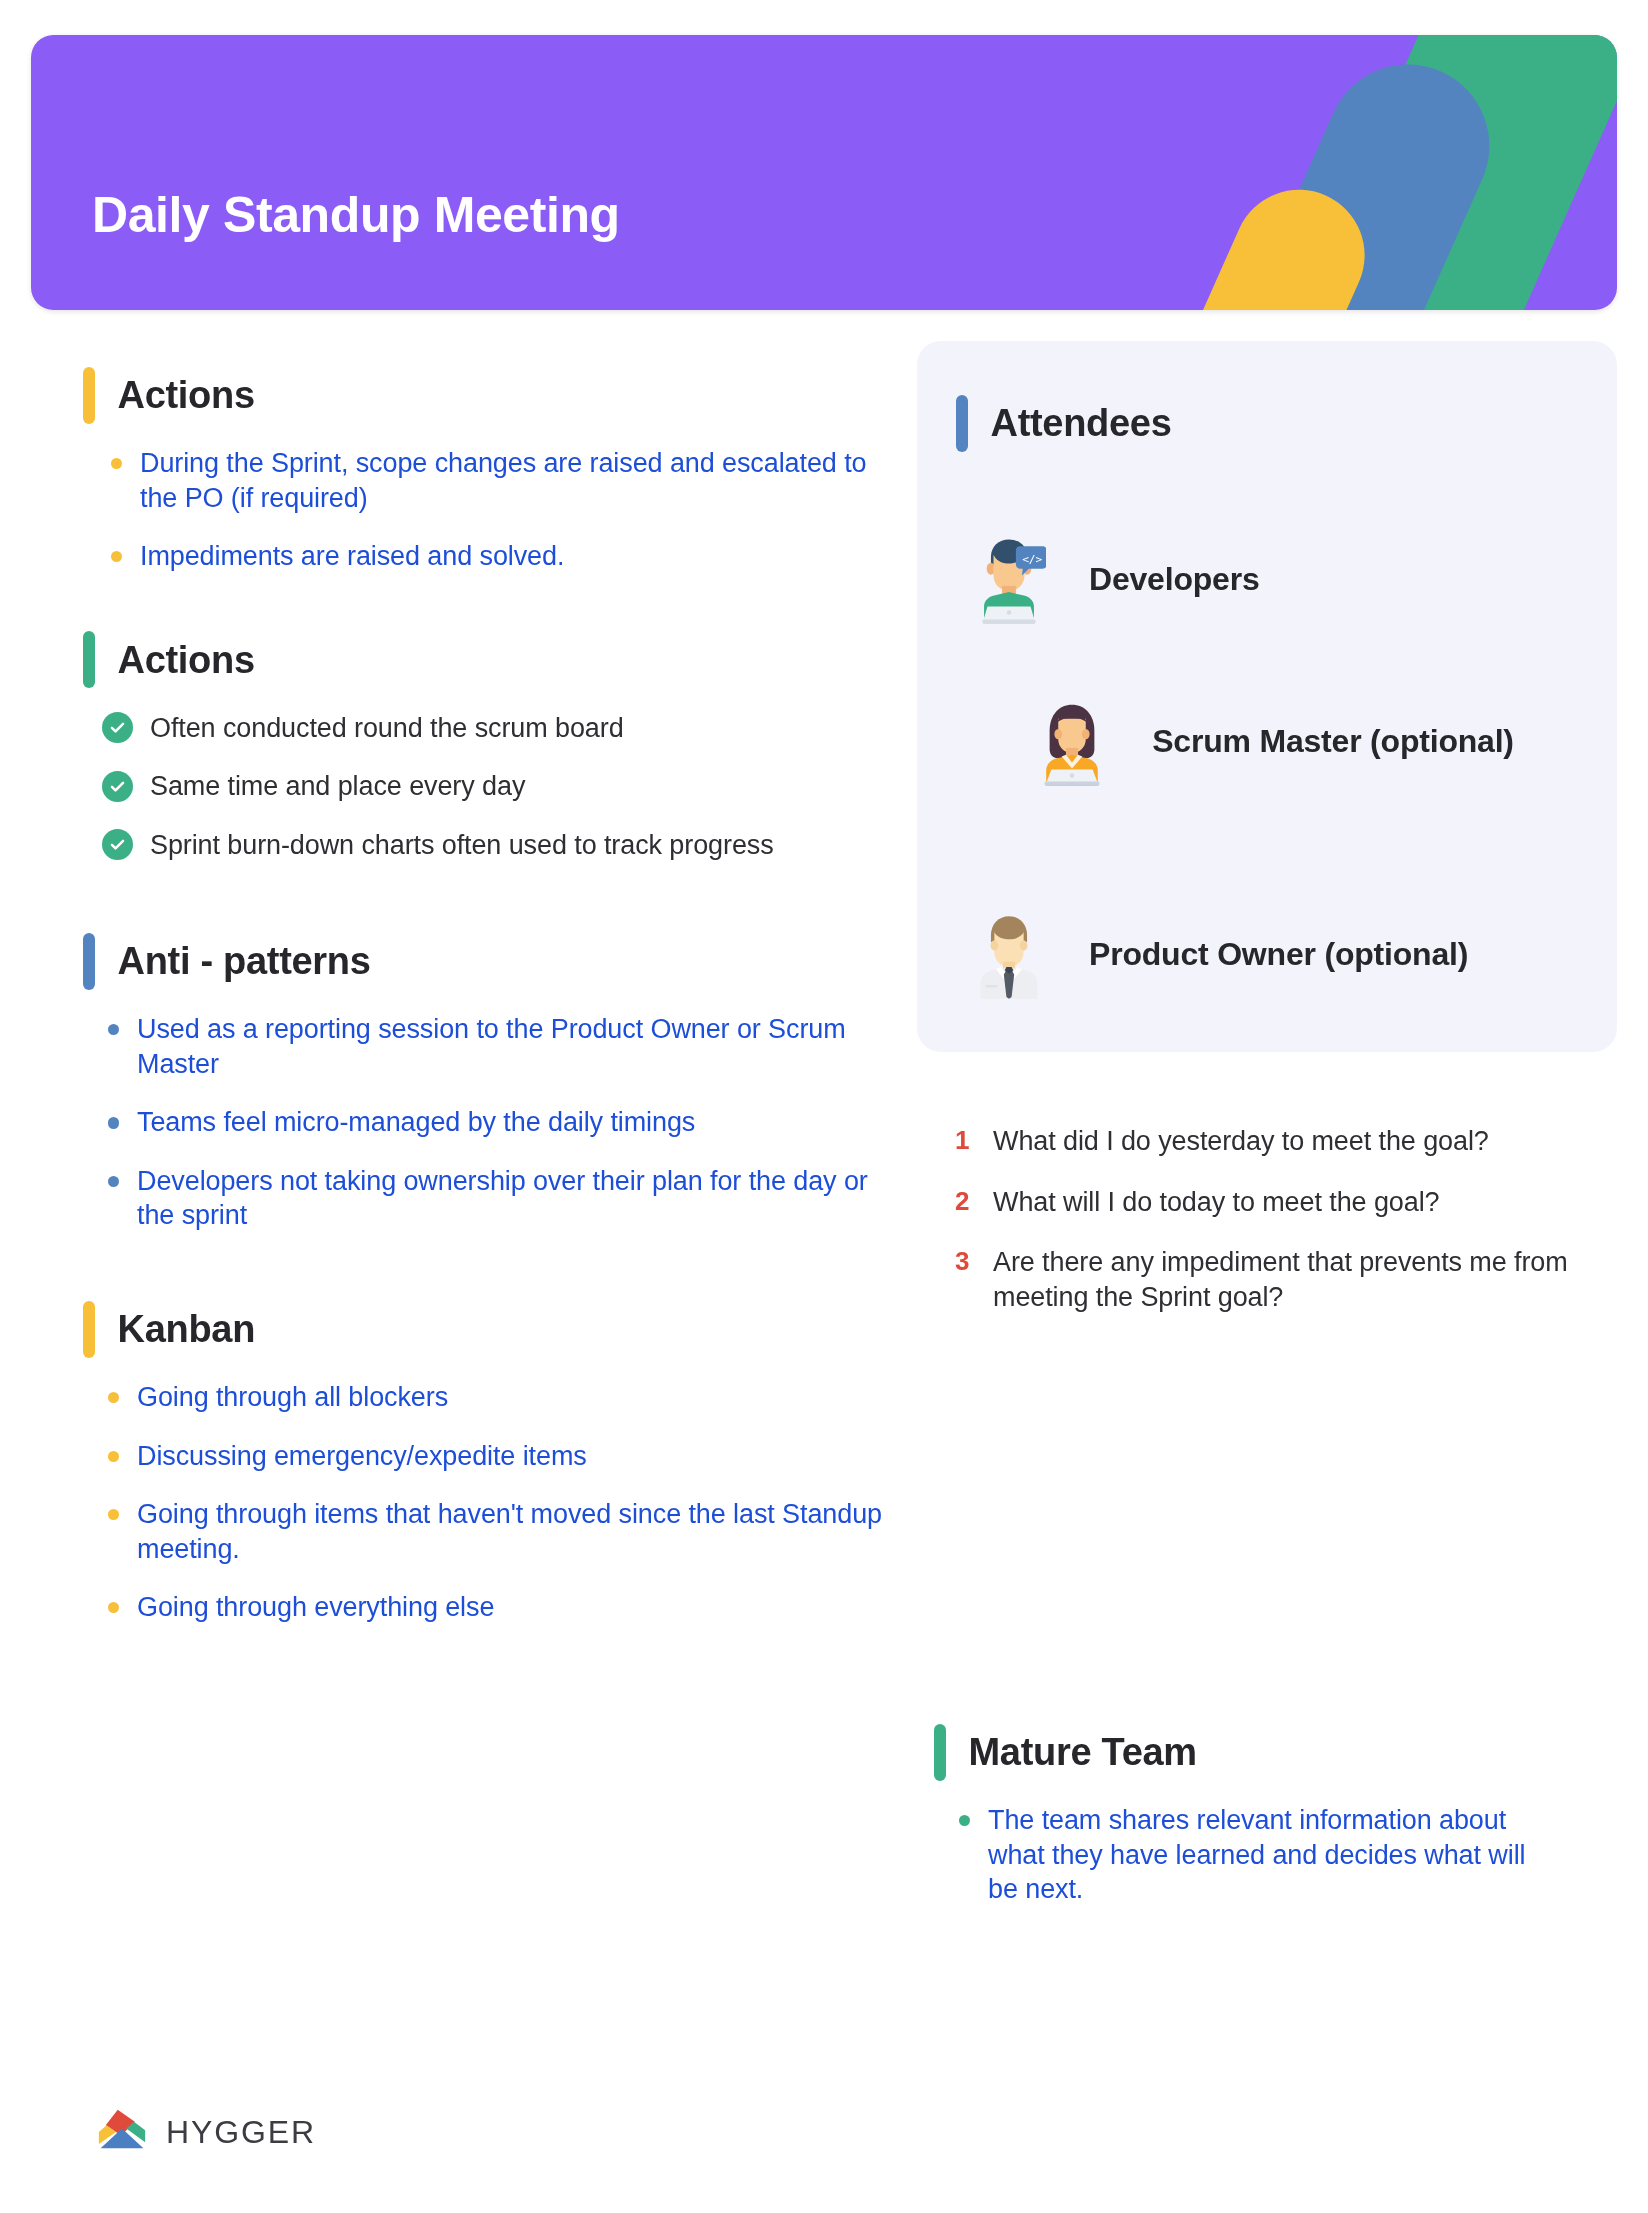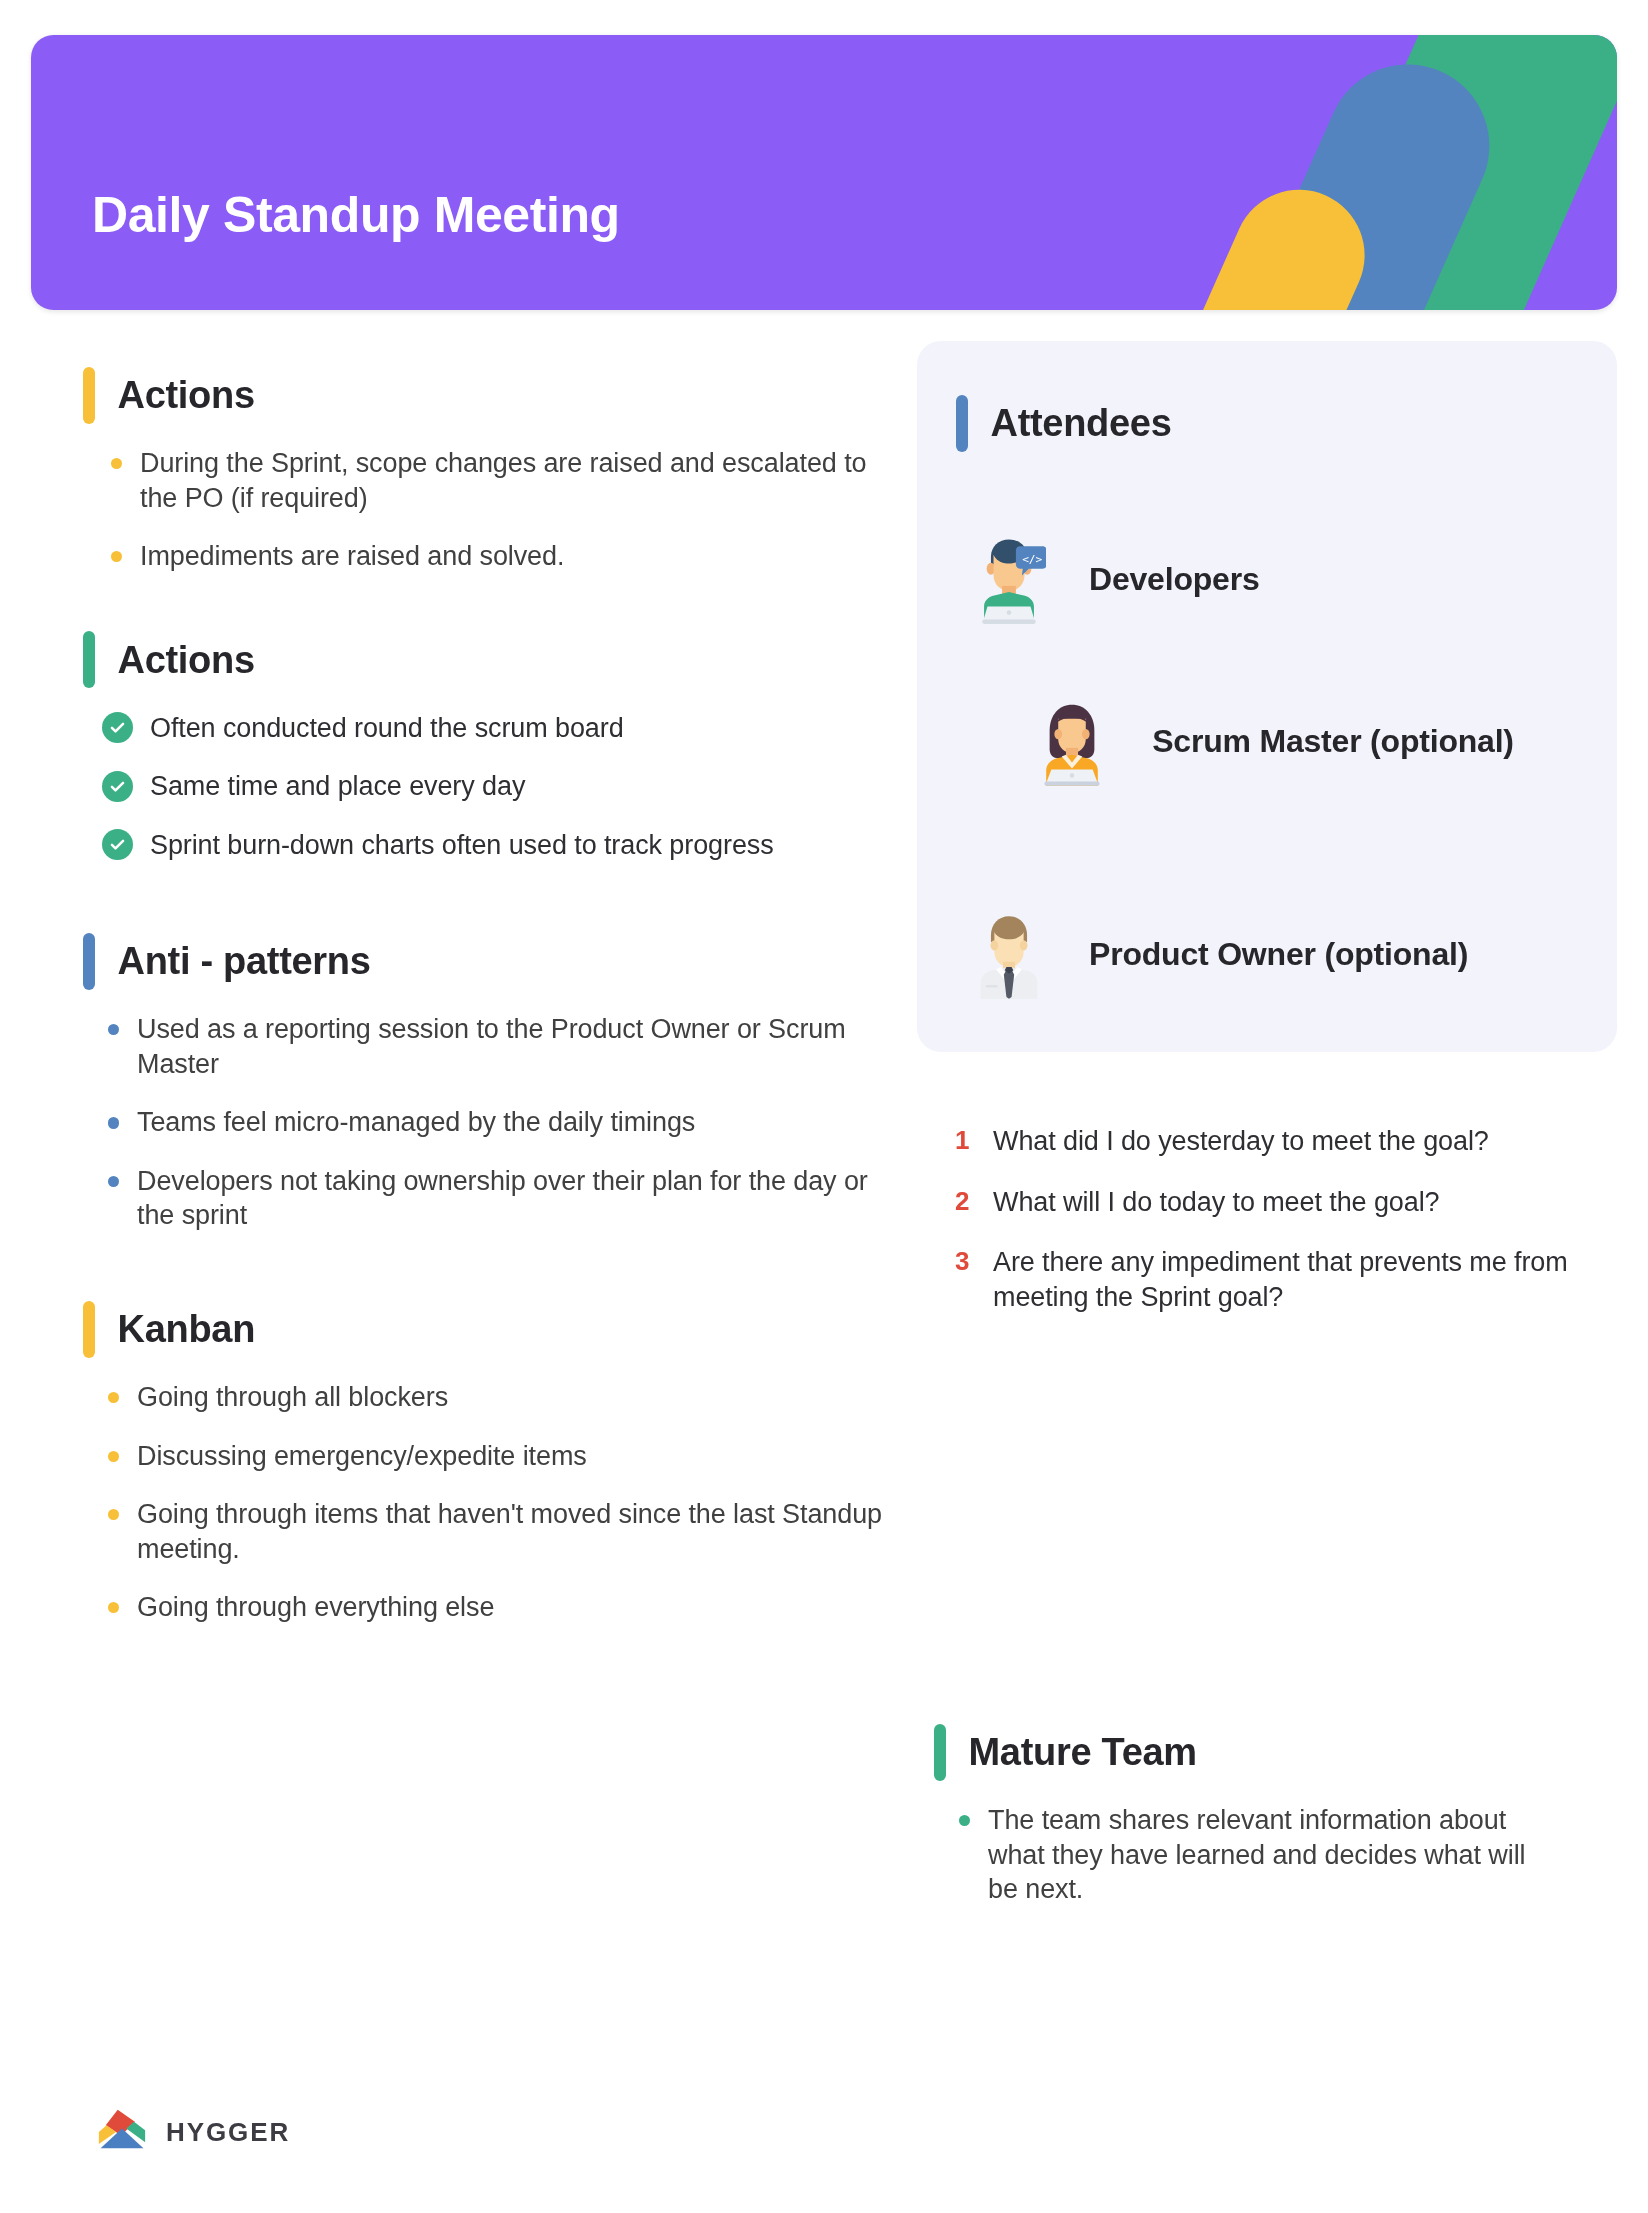--- a/index.html
+++ b/index.html
@@ -114,21 +114,21 @@
   }
 
   
   ul.blist { list-style: none; margin: 0 0 0 24px; padding: 0; }
   ul.blist li {
     position: relative;
     padding-left: 33px;
     margin-bottom: 24px;
     font-size: 27px;
     line-height: 1.28;
-    color: #404040;
+    color: #1d4ed8;
     letter-spacing: -0.1px;
   }
   ul.blist li .dot {
     position: absolute;
     left: 3.5px;
     top: 12px;
     width: 11.2px;
     height: 11.2px;
     border-radius: 50%;
   }
@@ -204,22 +204,22 @@
   .footer {
     position: absolute;
     left: 97px;
     top: 2108px;
     display: flex;
     align-items: center;
   }
   .logo-mark { width: 50px; height: 48px; margin-right: 19px; flex: 0 0 auto; }
   .logo-mark svg { width: 50px; height: 48px; display: block; }
   .logo-text {
-    font-size: 26px;
-    font-weight: bold;
+    font-size: 32px;
+    font-weight: normal;
     letter-spacing: 1.9px;
     color: #3c3c42;
   }
 
   .sec { margin-bottom: 35px; }
 </style>
 </head>
 <body>
 
 <div class="page">

